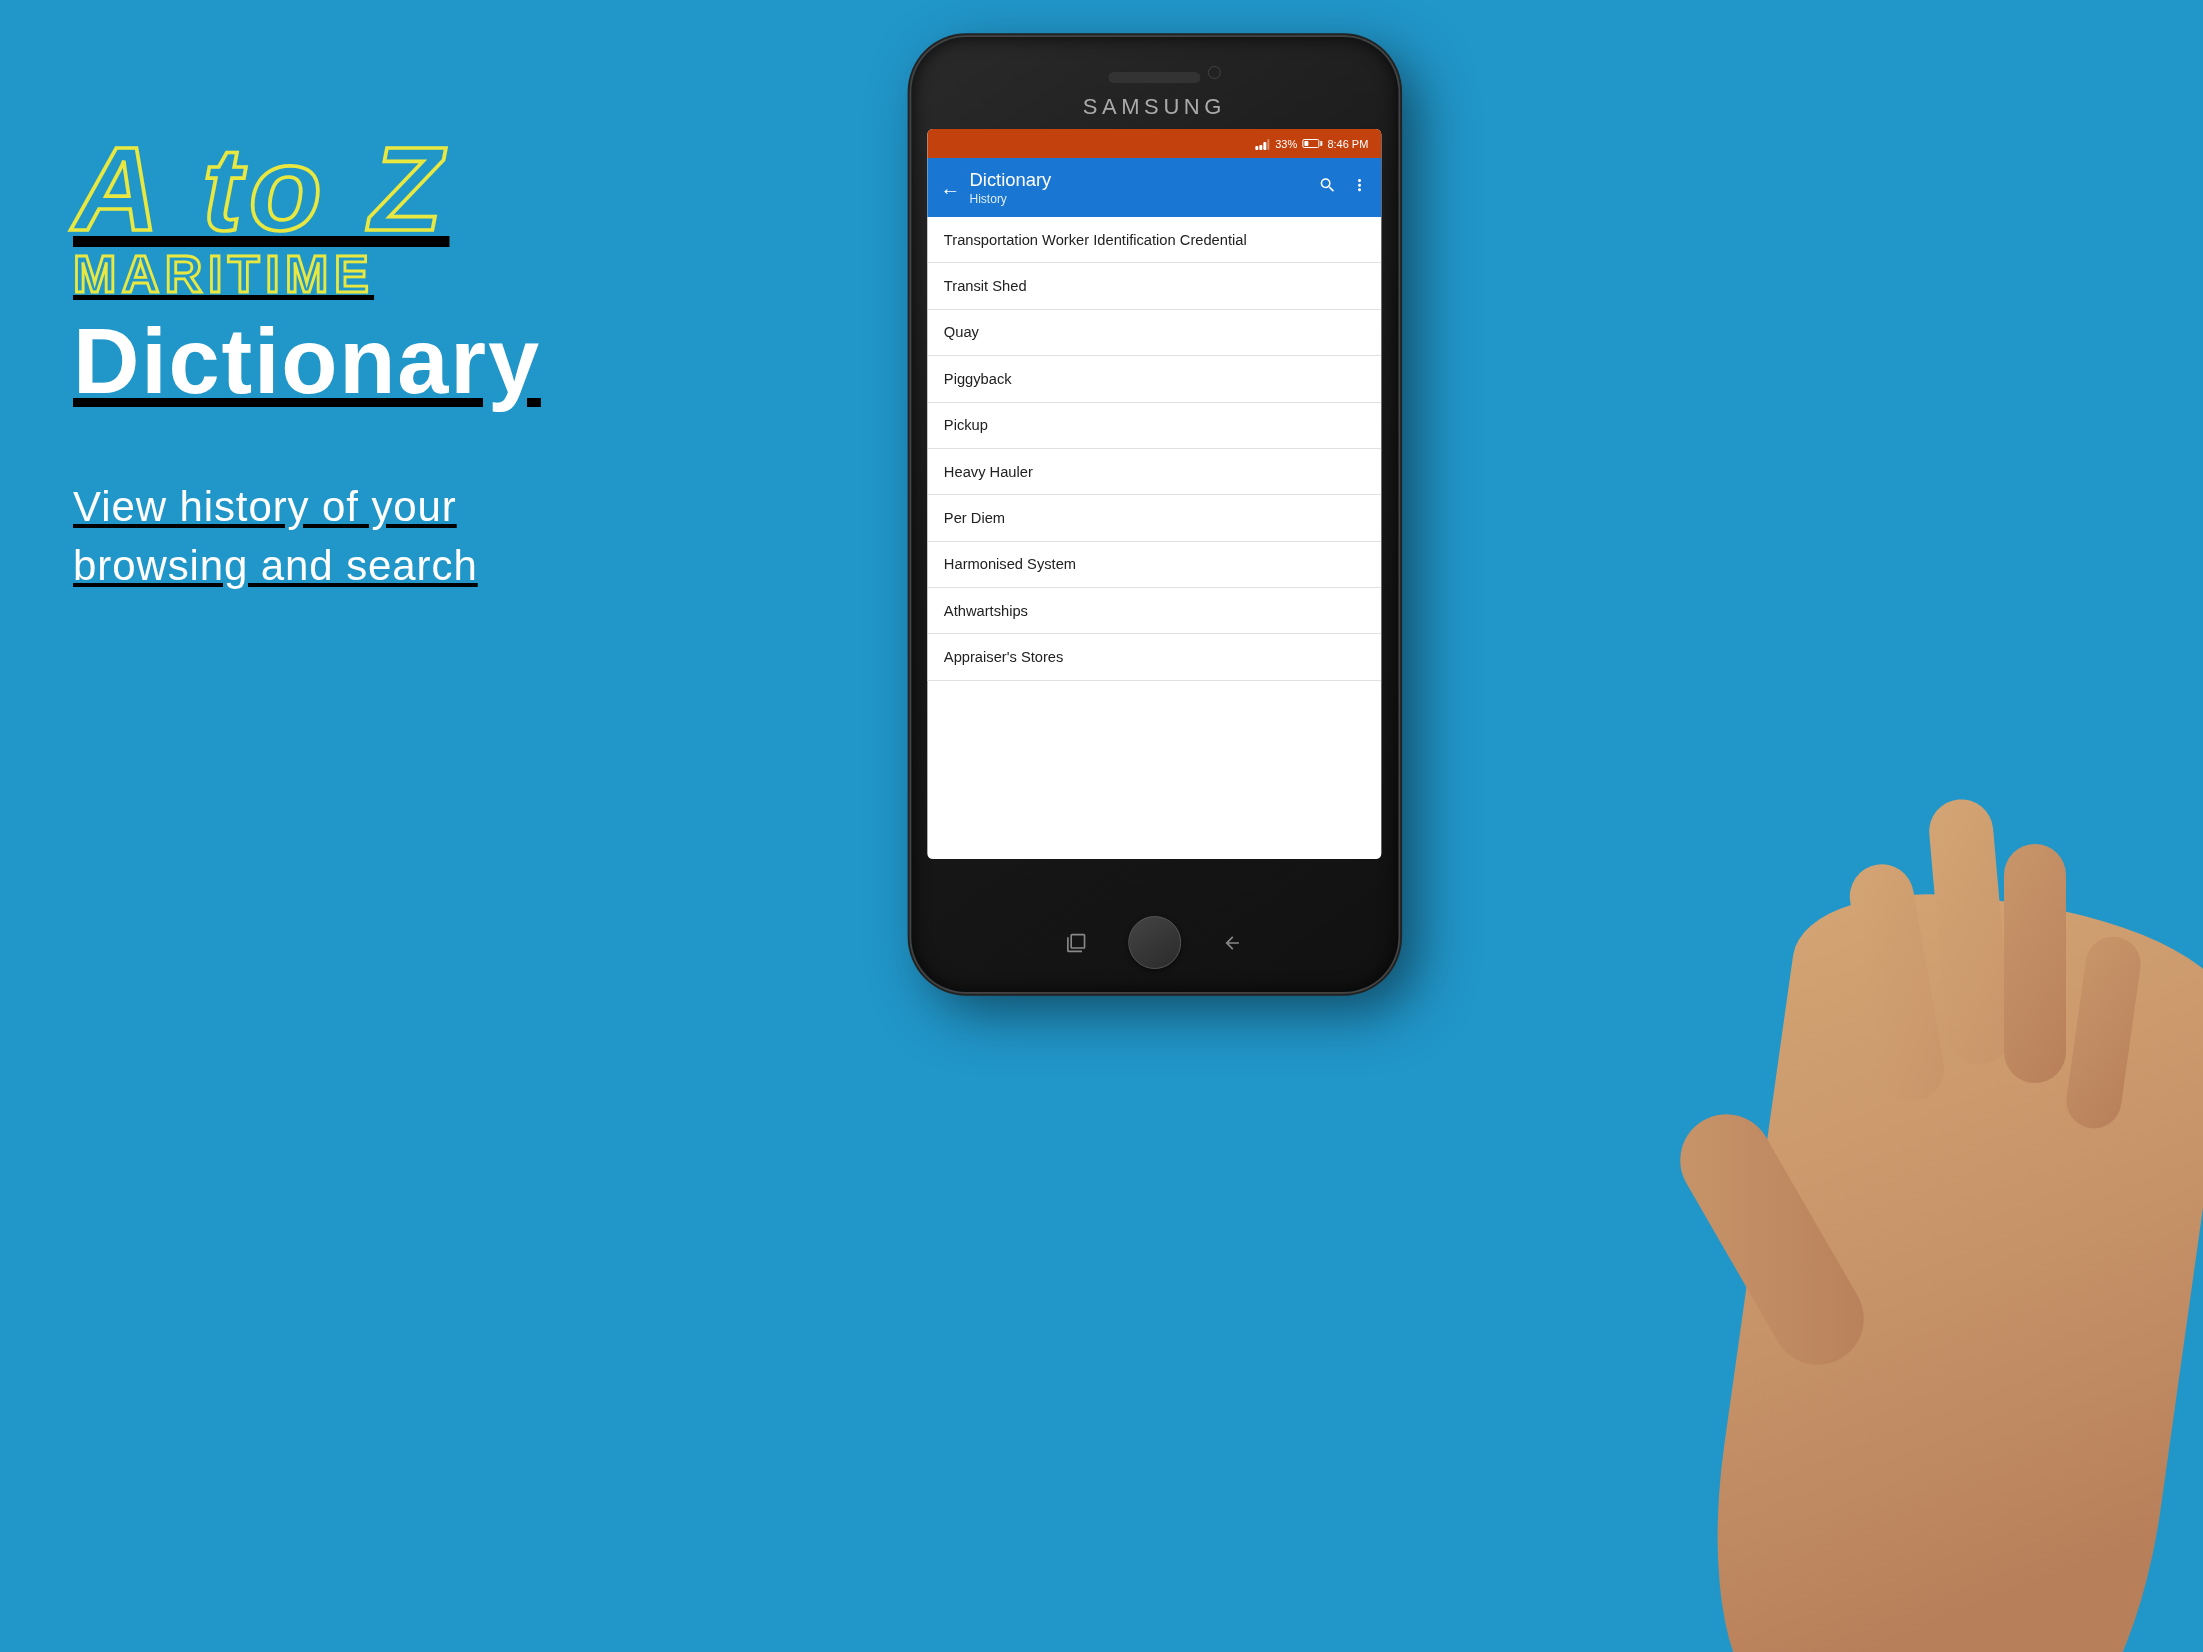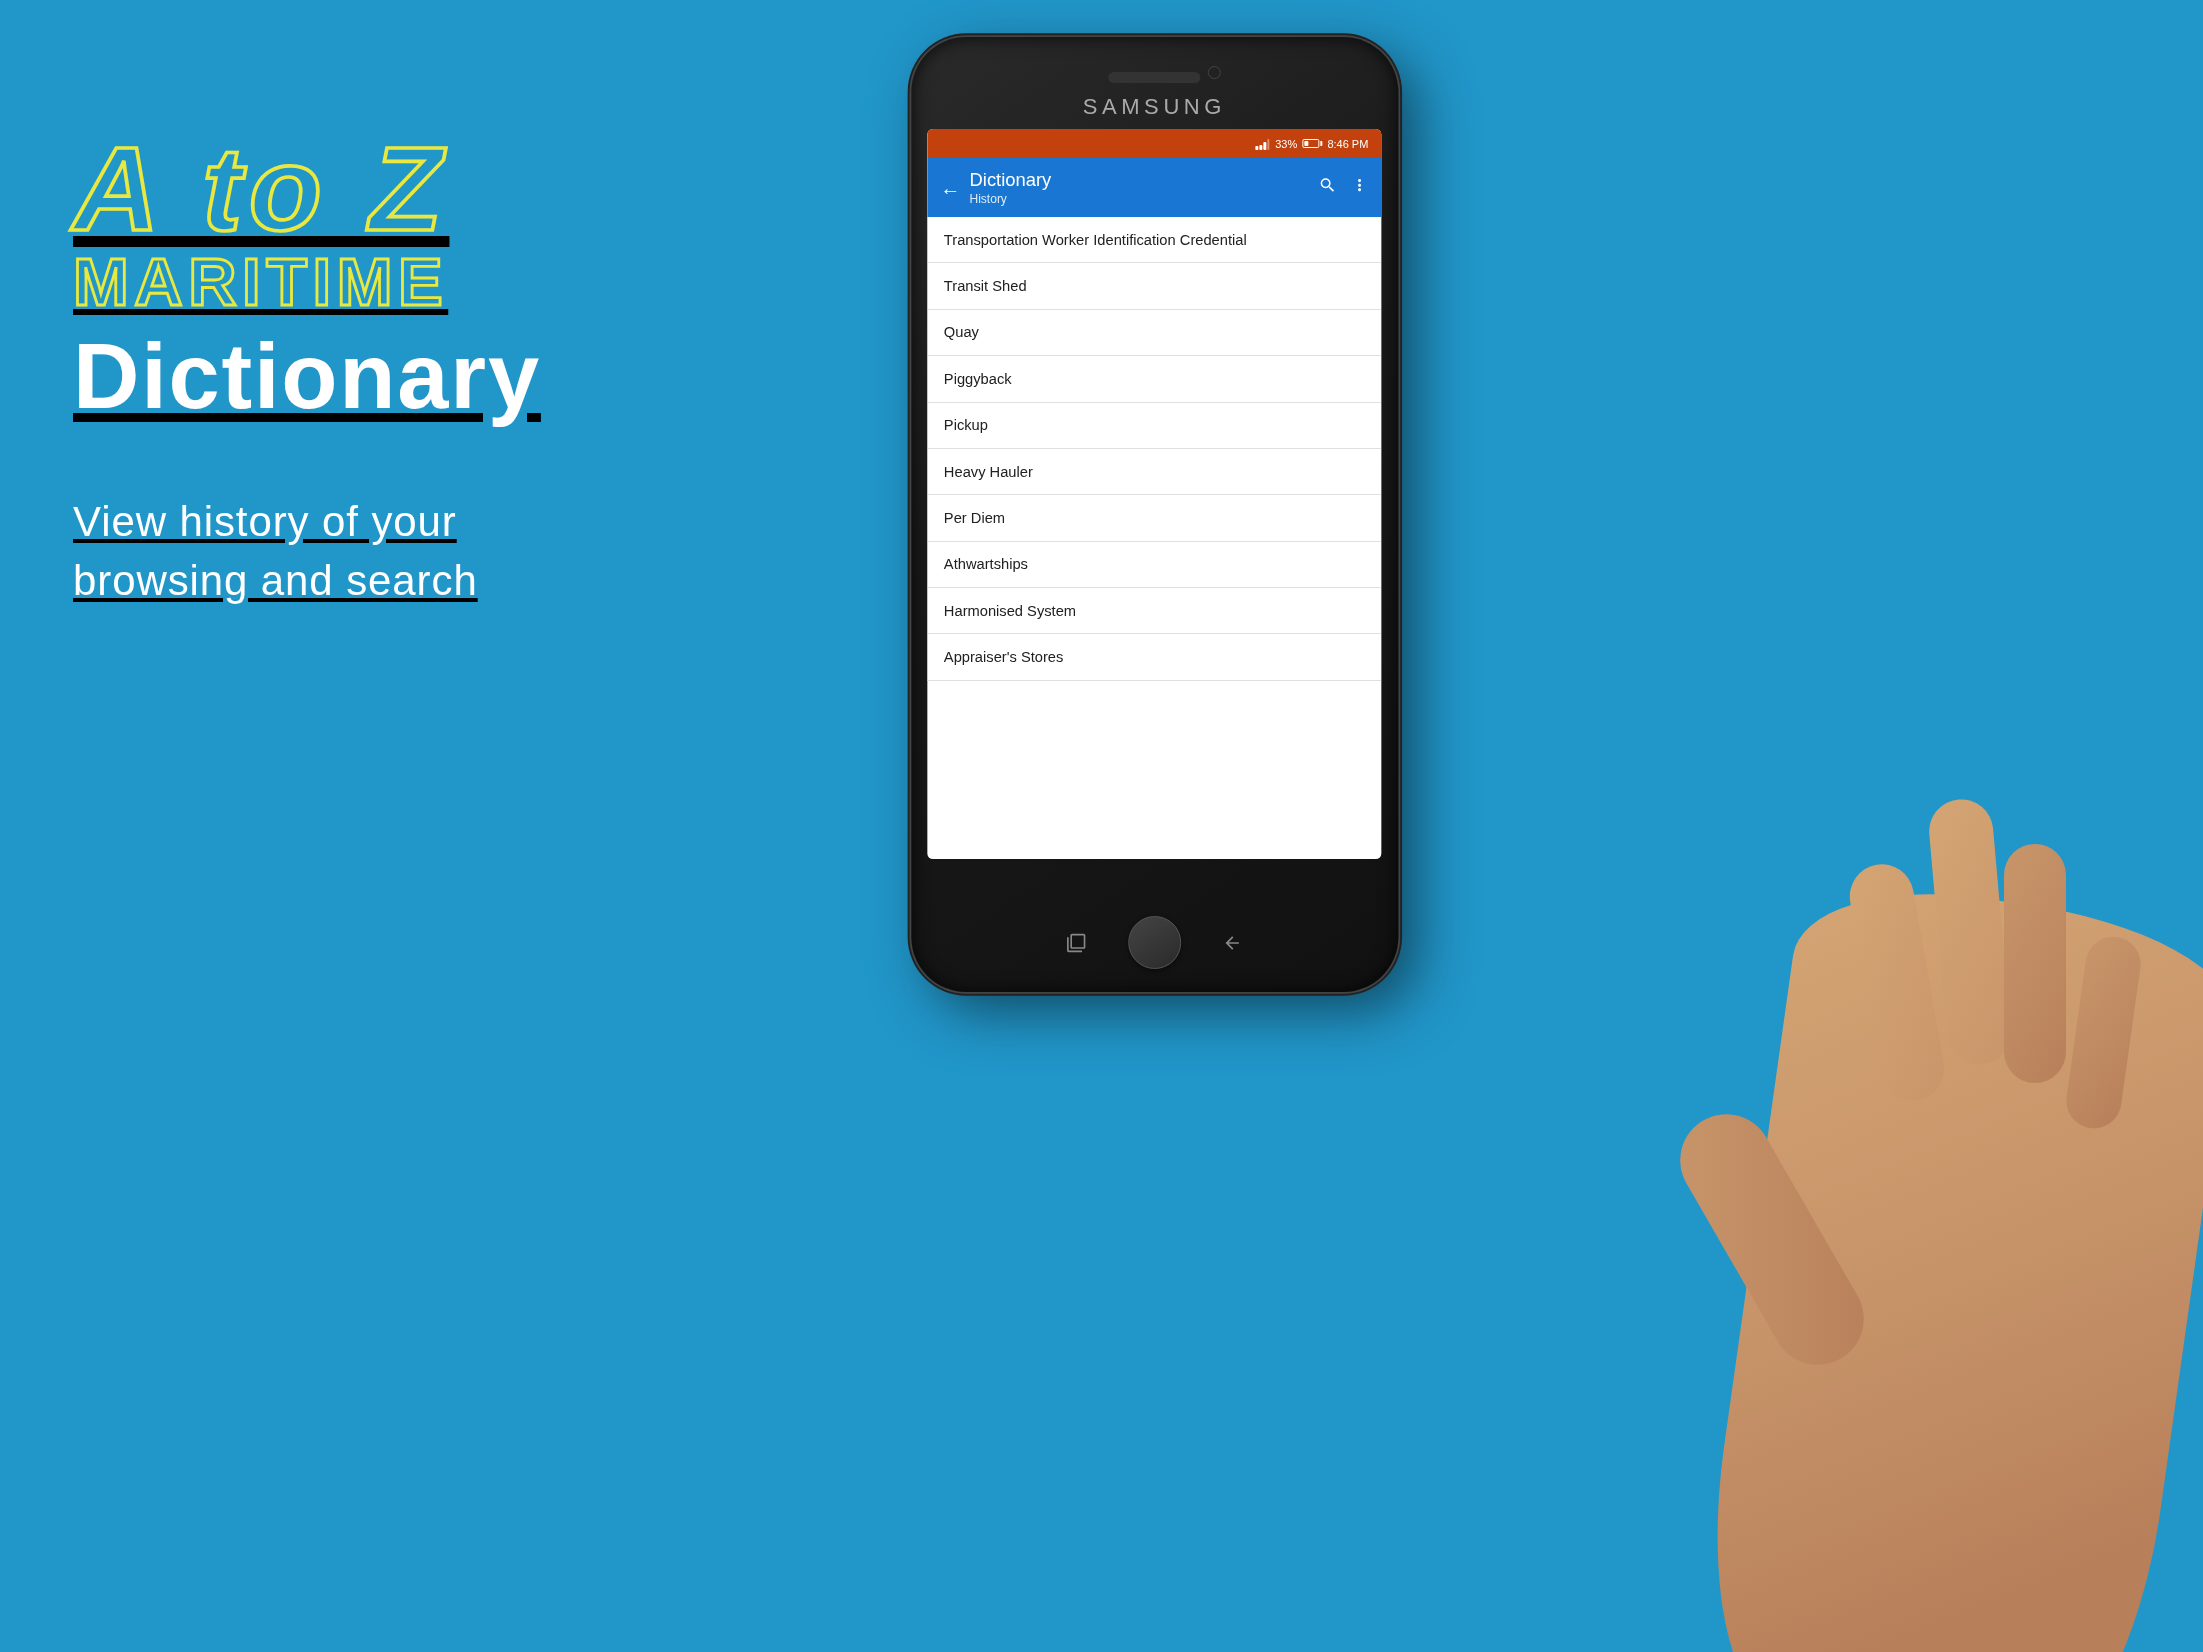--- a/index.html
+++ b/index.html
@@ -26,21 +26,21 @@
       font-size: 119px;
       font-weight: 900;
       color: transparent;
       -webkit-text-stroke: 3.7px #E8E840;
       letter-spacing: 7.3px;
       line-height: 1.0;
       font-style: italic;
     }
 
     .title-maritime {
-      font-size: 67px;
+      font-size: 52px;
       font-weight: 900;
       color: transparent;
       -webkit-text-stroke: 2.8px #E8E840;
       letter-spacing: 5.5px;
       line-height: 1.0;
     }
 
     .title-dictionary {
       font-size: 92px;
       font-weight: 700;
@@ -352,22 +352,22 @@
         </div>
 
         <div class="dict-list">
           <div class="dict-item">Transportation Worker Identification Credential</div>
           <div class="dict-item">Transit Shed</div>
           <div class="dict-item">Quay</div>
           <div class="dict-item">Piggyback</div>
           <div class="dict-item">Pickup</div>
           <div class="dict-item">Heavy Hauler</div>
           <div class="dict-item">Per Diem</div>
+          <div class="dict-item">Harmonised System</div>
           <div class="dict-item">Athwartships</div>
-          <div class="dict-item">Harmonised System</div>
           <div class="dict-item">Appraiser's Stores</div>
         </div>
 
       </div>
     </div>
 
     <div class="phone-bottom">
       <div class="nav-btn">
         <svg width="20" height="20" viewBox="0 0 24 24" fill="#888">
           <path d="M3 5H1v16c0 1.1.9 2 2 2h16v-2H3V5zm18-4H7c-1.1 0-2 .9-2 2v14c0 1.1.9 2 2 2h14c1.1 0 2-.9 2-2V3c0-1.1-.9-2-2-2zm0 16H7V3h14v14z"></path>

